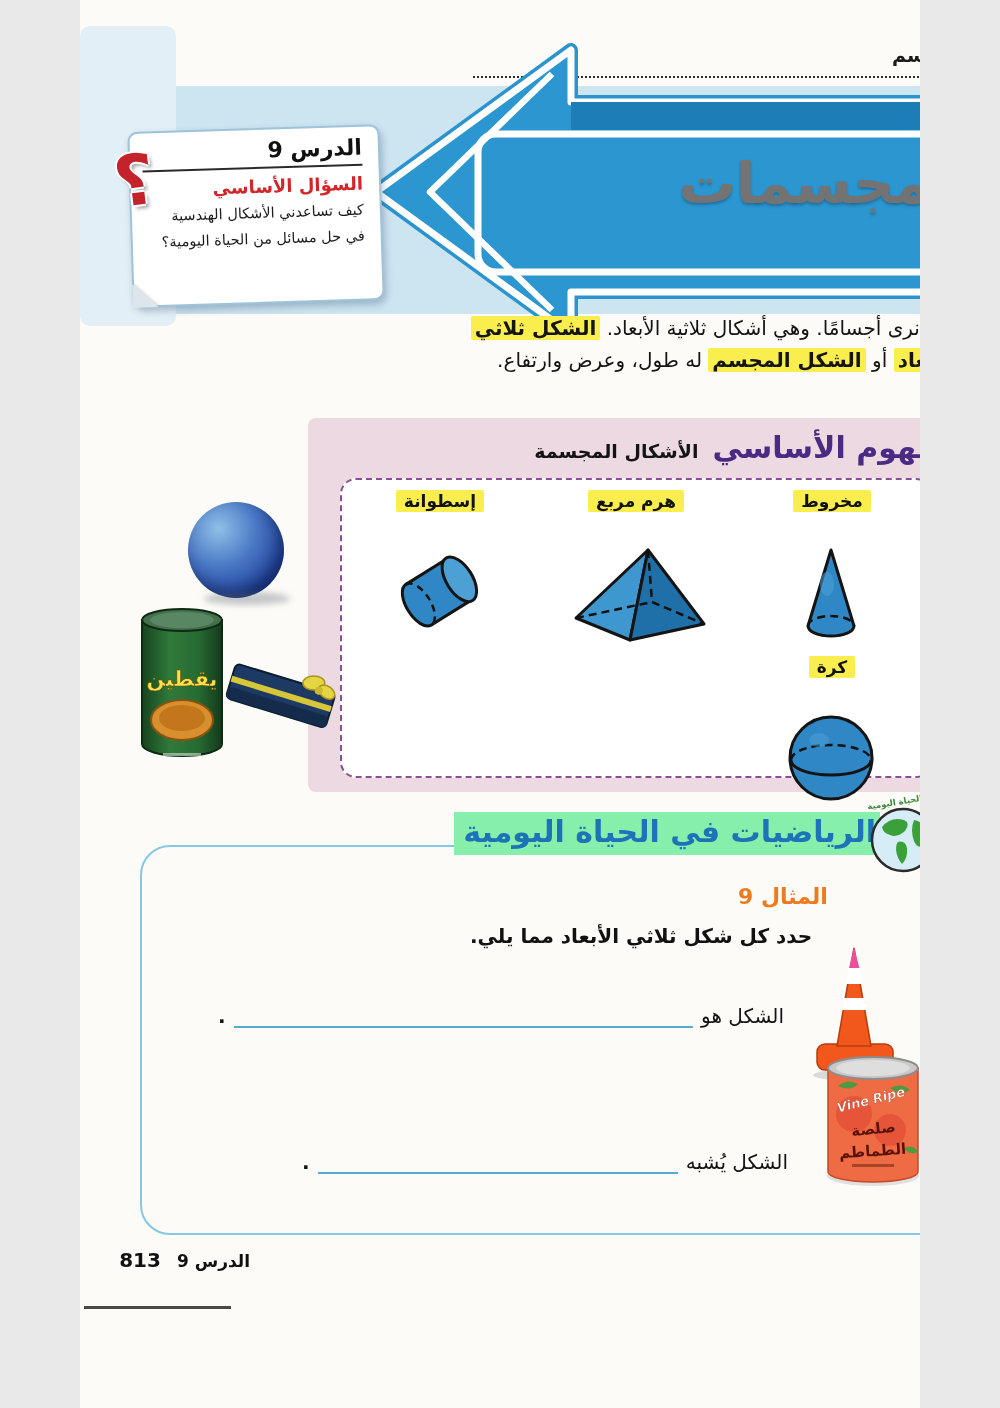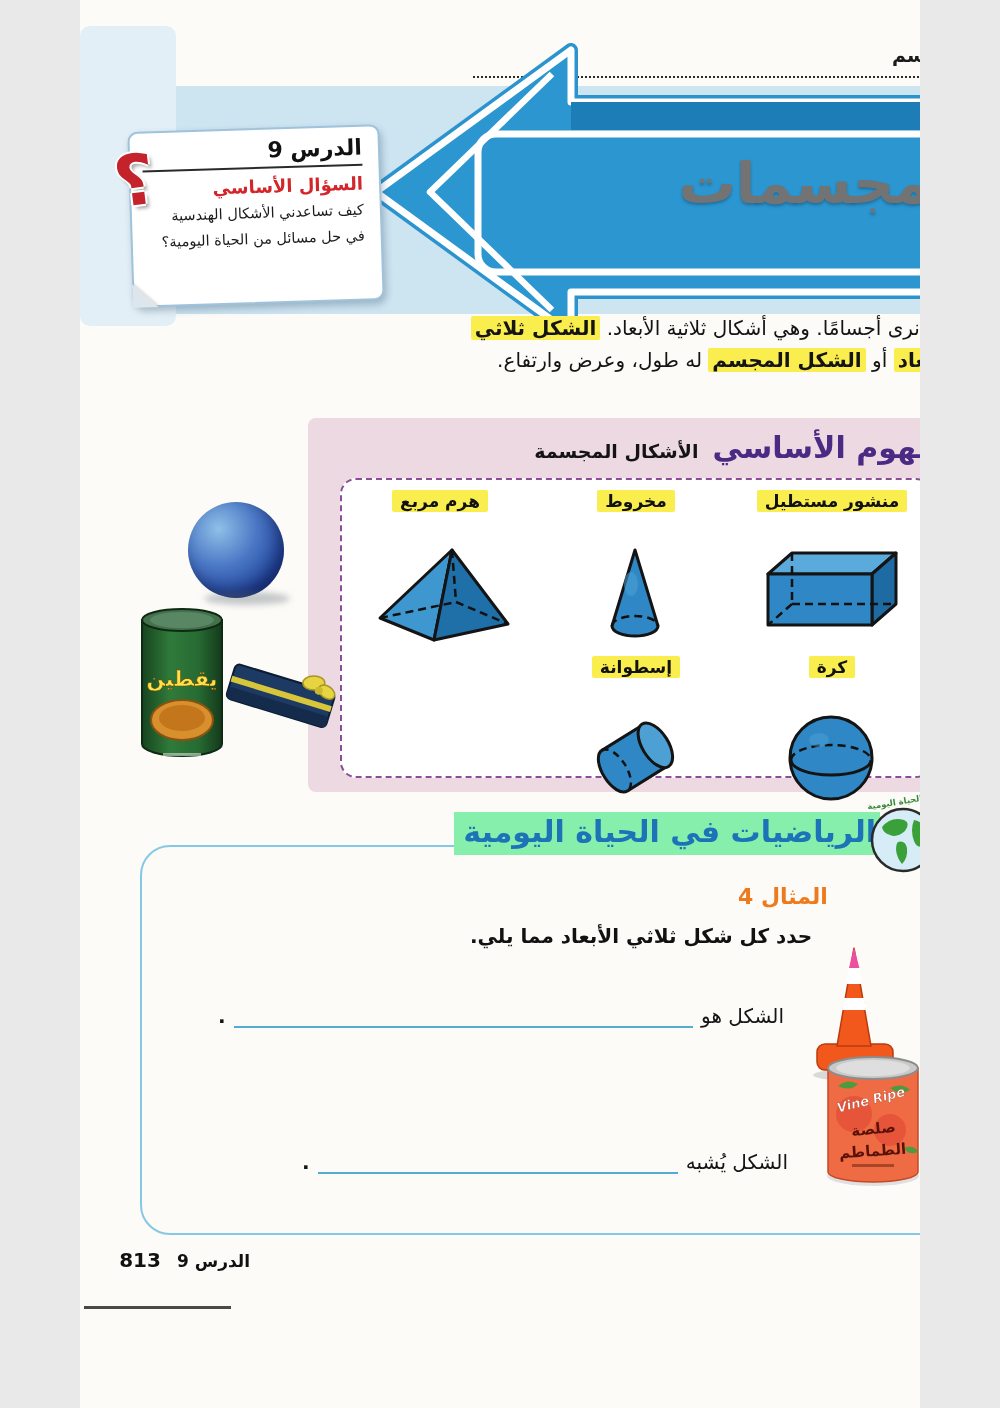--- a/index.html
+++ b/index.html
@@ -160,68 +160,59 @@
   </div>
 
   <div class="key-concept">
     <div class="kc-header">
       <span class="kc-title">المفهوم الأساسي</span>
       <span class="kc-subtitle">الأشكال المجسمة</span>
     </div>
     <div class="kc-panel">
 
 
-      <div class="kc-cell">
-        <span class="kc-label">منشور مستطيل</span>
-        <svg class="kc-shape" width="140" height="88" viewBox="0 0 140 88">
-          <polygon points="6,30 30,9 134,9 110,30" fill="#5aabdc" stroke="#141414" stroke-width="3" stroke-linejoin="round"></polygon>
-          <polygon points="110,30 134,9 134,60 110,81" fill="#1e6ba3" stroke="#141414" stroke-width="3" stroke-linejoin="round"></polygon>
-          <polygon points="6,30 110,30 110,81 6,81" fill="#2f88c5" stroke="#141414" stroke-width="3" stroke-linejoin="round"></polygon>
-          <path d="M30,9 L30,60 M30,60 L6,81 M30,60 L134,60" fill="none" stroke="#111" stroke-width="2.5" stroke-dasharray="8 5"></path>
-        </svg>
-      </div>
 
       <div class="kc-cell">
         <span class="kc-label">مخروط</span>
         <svg class="kc-shape" width="76" height="98" viewBox="0 0 76 98">
           <path d="M37,6 L60,82 A23,10 0 0 1 14,82 Z" fill="#2f88c5" stroke="#141414" stroke-width="3" stroke-linejoin="round"></path>
           <path d="M14,82 A23,10 0 0 1 60,82" fill="none" stroke="#111" stroke-width="2.5" stroke-dasharray="8 5"></path>
           <ellipse cx="33" cy="40" rx="7" ry="12" fill="#4da0d4" opacity="0.55"></ellipse>
         </svg>
       </div>
 
       <div class="kc-cell">
         <span class="kc-label">هرم مربع</span>
         <svg class="kc-shape" width="152" height="102" viewBox="0 0 152 102">
           <polygon points="88,6 16,74 70,96" fill="#3f97cf" stroke="#141414" stroke-width="3" stroke-linejoin="round"></polygon>
           <polygon points="88,6 70,96 144,80" fill="#1f6fa9" stroke="#141414" stroke-width="3" stroke-linejoin="round"></polygon>
           <path d="M16,74 L92,58 M92,58 L144,80 M88,6 L92,58" fill="none" stroke="#111" stroke-width="2.5" stroke-dasharray="8 5"></path>
-        </svg>
-      </div>
-
-      <div class="kc-cell">
-        <span class="kc-label">كرة</span>
-        <svg class="kc-shape" width="102" height="96" viewBox="0 0 102 96">
-          <circle cx="50" cy="48" r="41" fill="#2f88c5" stroke="#141414" stroke-width="3"></circle>
-          <path d="M10,50 A40,15 0 0 0 90,50" fill="none" stroke="#141414" stroke-width="3"></path>
-          <path d="M10,50 A40,15 0 0 1 90,50" fill="none" stroke="#111" stroke-width="2.5" stroke-dasharray="8 5"></path>
-          <ellipse cx="38" cy="30" rx="10" ry="7" fill="#4da0d4" opacity="0.5"></ellipse>
         </svg>
       </div>
 
       <div class="kc-cell">
         <span class="kc-label">إسطوانة</span>
         <svg class="kc-shape" width="112" height="96" viewBox="0 0 112 96">
           <g transform="rotate(-32 55 48)">
             <ellipse cx="31" cy="48" rx="12" ry="24" fill="#2f88c5" stroke="#141414" stroke-width="3"></ellipse>
             <rect x="31" y="24" width="48" height="48" fill="#2f88c5"></rect>
             <path d="M31,24 A12,24 0 0 1 31,72" fill="none" stroke="#111" stroke-width="2.5" stroke-dasharray="7 5"></path>
             <path d="M31,24 L79,24 M31,72 L79,72" stroke="#141414" stroke-width="3"></path>
             <ellipse cx="79" cy="48" rx="13" ry="25" fill="#4da0d4" stroke="#141414" stroke-width="3"></ellipse>
           </g>
+        </svg>
+      </div>
+
+      <div class="kc-cell">
+        <span class="kc-label">كرة</span>
+        <svg class="kc-shape" width="102" height="96" viewBox="0 0 102 96">
+          <circle cx="50" cy="48" r="41" fill="#2f88c5" stroke="#141414" stroke-width="3"></circle>
+          <path d="M10,50 A40,15 0 0 0 90,50" fill="none" stroke="#141414" stroke-width="3"></path>
+          <path d="M10,50 A40,15 0 0 1 90,50" fill="none" stroke="#111" stroke-width="2.5" stroke-dasharray="8 5"></path>
+          <ellipse cx="38" cy="30" rx="10" ry="7" fill="#4da0d4" opacity="0.5"></ellipse>
         </svg>
       </div>
 
     </div>
   </div>
 
   <div class="photo-ball"></div>
   <div class="photo-ball-shadow"></div>
 
   <svg class="photo-can" width="92" height="160" viewBox="0 0 92 160">
@@ -256,21 +247,21 @@
   <div class="daily-heading">الرياضيات في الحياة اليومية</div>
   <svg class="globe" width="78" height="82" viewBox="0 0 78 82">
     <text x="39" y="12" text-anchor="middle" font-size="8.5" font-weight="bold" fill="#3a8a3a" transform="rotate(-9 39 12)">من الحياة اليومية</text>
     <circle cx="39" cy="48" r="31" fill="#d6ecf7" stroke="#2a2a2a" stroke-width="2.5"></circle>
     <path d="M18,35 Q27,24 40,28 Q47,31 41,39 Q33,46 26,43 Q19,41 18,35 Z" fill="#3aa13a"></path>
     <path d="M34,50 Q41,48 43,56 Q44,66 38,72 Q33,66 32,58 Q32,52 34,50 Z" fill="#3aa13a"></path>
     <path d="M50,28 Q60,30 65,40 Q67,48 60,54 Q53,57 50,49 Q46,38 50,28 Z" fill="#3aa13a"></path>
   </svg>
 
   <div class="example-box"></div>
-  <div class="example-label">المثال 4</div>
+  <div class="example-label">المثال 9</div>
   <div class="example-instruction">حدد كل شكل ثلاثي الأبعاد مما يلي.</div>
 
   <svg class="cone-img" width="98" height="142" viewBox="0 0 98 142">
     <ellipse cx="49" cy="133" rx="42" ry="6" fill="#d9d9d9"></ellipse>
     <rect x="11" y="102" width="76" height="26" rx="8" fill="#f2581c" stroke="#b93b0c" stroke-width="1.5"></rect>
     <polygon points="48,6 31,104 65,104" fill="#f2581c" stroke="#b93b0c" stroke-width="1.5"></polygon>
     <polygon points="48,5 43,26 53.4,26" fill="#ec4f9d"></polygon>
     <polygon points="42.8,26 53.2,26 55.8,42 40.2,42" fill="#ffffff"></polygon>
     <polygon points="38,56 58,56 60,68 36,68" fill="#ffffff"></polygon>
   </svg>

